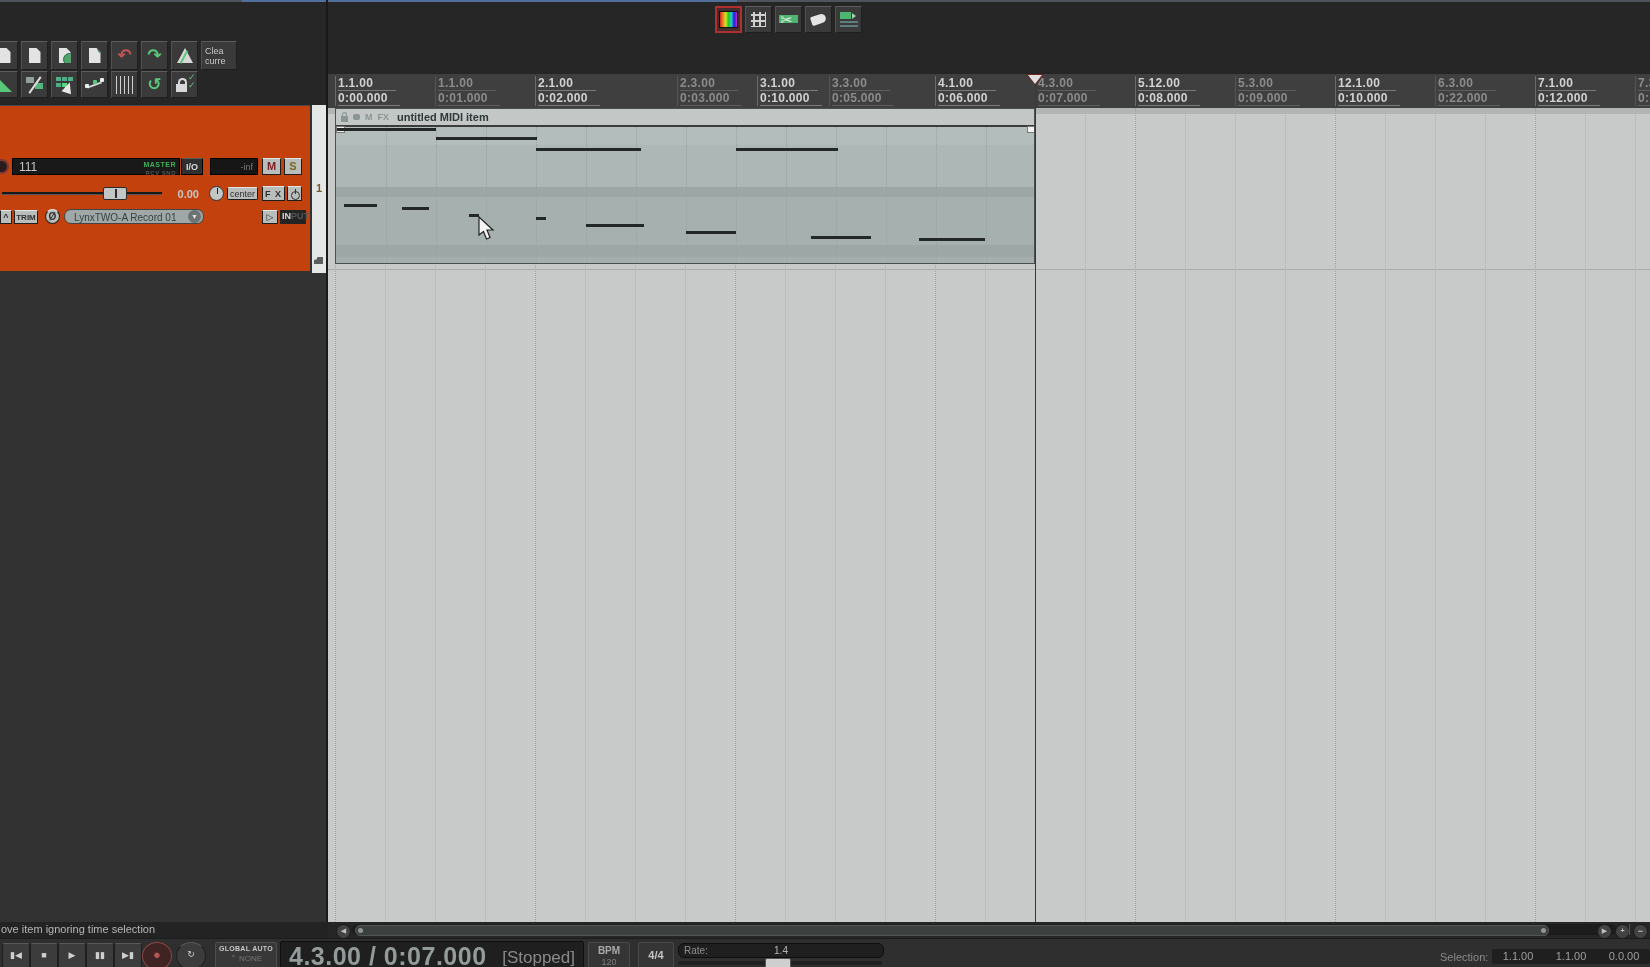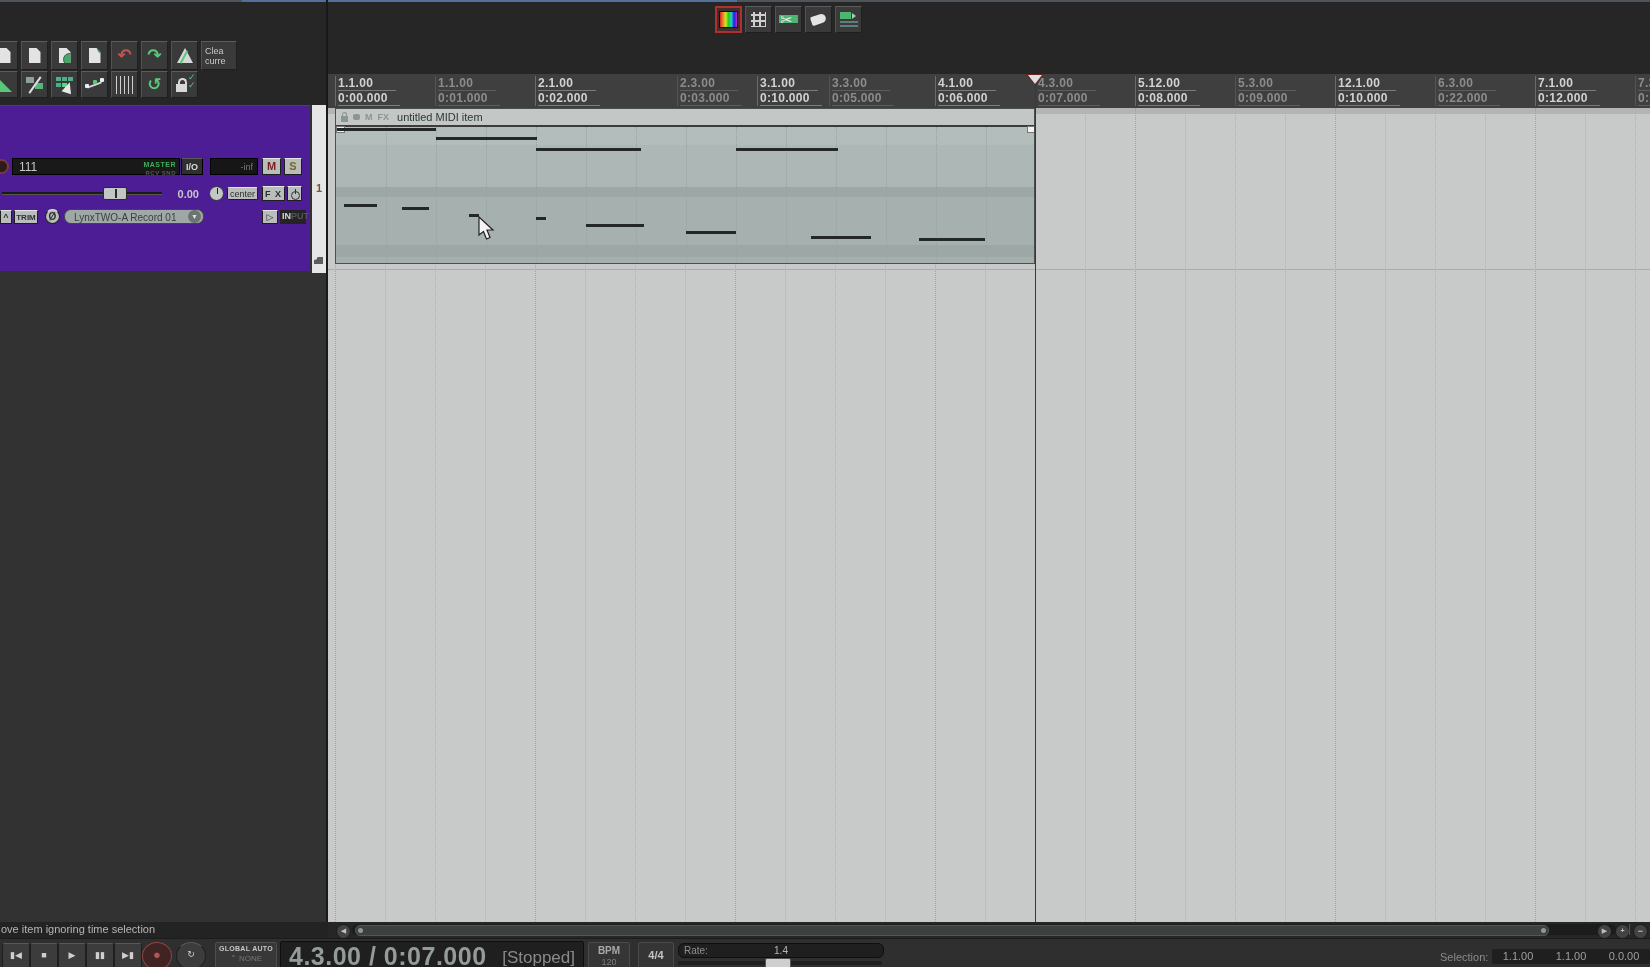--- a/index.html
+++ b/index.html
@@ -107,35 +107,35 @@
   #item{left:7px;top:0px;width:700px;height:156px;background:#acb7b6;
       border:1px solid #4a4f4e;box-sizing:border-box;overflow:hidden;}
   .band{position:absolute;left:0;width:700px;}
   #item-header{position:absolute;left:0;top:0;width:700px;height:16px;background:#c3c7c6;
       border-bottom:2px solid #3c3c3c;display:flex;align-items:center;}
   #item-header .hic{color:#8a9695;font-size:9px;font-weight:bold;margin-right:5px;}
   .mini-lock{width:7px;height:6px;background:#8a9695;position:relative;margin:3px 5px 0 5px;}
   .mini-lock:before{content:"";position:absolute;left:1px;top:-4px;width:3px;height:4px;
       border:1px solid #8a9695;border-bottom:none;border-radius:3px 3px 0 0;}
   .mini-bubble{width:7px;height:6px;background:#8a9695;border-radius:2px;margin-right:5px;}
-  #item-title{font-size:11px;color:#2e3838;margin-left:3px;}
+  #item-title{font-size:11px;color:#2e3838;margin-left:3px;font-weight:bold;}
   .igline{position:absolute;top:18px;bottom:0;width:0;border-left:1px dotted #98a3a2;}
   .note{position:absolute;height:3px;background:#232827;}
   .corner{position:absolute;top:17px;width:7px;height:5px;background:#f2f2f2;border:1px solid #777;}
 
   
   #play-cursor{left:1035px;top:78px;width:1px;height:844px;background:#6e2222;z-index:40;}
   #cursor-tri-outer{left:1026px;top:74px;width:0;height:0;z-index:41;
       border-left:9px solid transparent;border-right:9px solid transparent;border-top:11px solid #6e2222;}
   #cursor-tri-inner{left:1028px;top:75px;width:0;height:0;z-index:42;
       border-left:7px solid transparent;border-right:7px solid transparent;border-top:9px solid #dfdfdf;}
 
   
   #tcp-col{left:0;top:105px;width:328px;height:817px;background:#323232;}
-  #tcp-panel{position:absolute;left:0;top:0;width:310px;height:165px;background:#4c1d95;border-top:1px solid #484848;}
+  #tcp-panel{position:absolute;left:0;top:0;width:310px;height:165px;background:#c2410c;border-top:1px solid #484848;}
   .fld{position:absolute;box-sizing:border-box;}
   .lightbtn{background:#b9bdbc;border:1px solid #1e1e1e;border-top-color:#e0e4e3;color:#2e2e2e;
       font-weight:bold;text-align:center;}
   #trk-name{left:12px;top:52px;width:168px;height:17px;background:#191919;border:1px solid #000;
       color:#c8c8c8;font-size:12px;line-height:16px;padding-left:6px;}
   #trk-route{right:3px;top:1px;text-align:right;line-height:7px;}
   #trk-route .m{color:#3fae5a;font-size:7px;font-weight:bold;letter-spacing:0.5px;}
   #trk-route .r{color:#565656;font-size:6px;font-weight:bold;letter-spacing:0.5px;}
   #trk-io{left:181px;top:52px;width:22px;height:17px;background:#2f2f2f;border:1px solid #000;
       border-top-color:#5a5a5a;color:#dcdcdc;font-size:9px;font-weight:bold;text-align:center;line-height:16px;}

